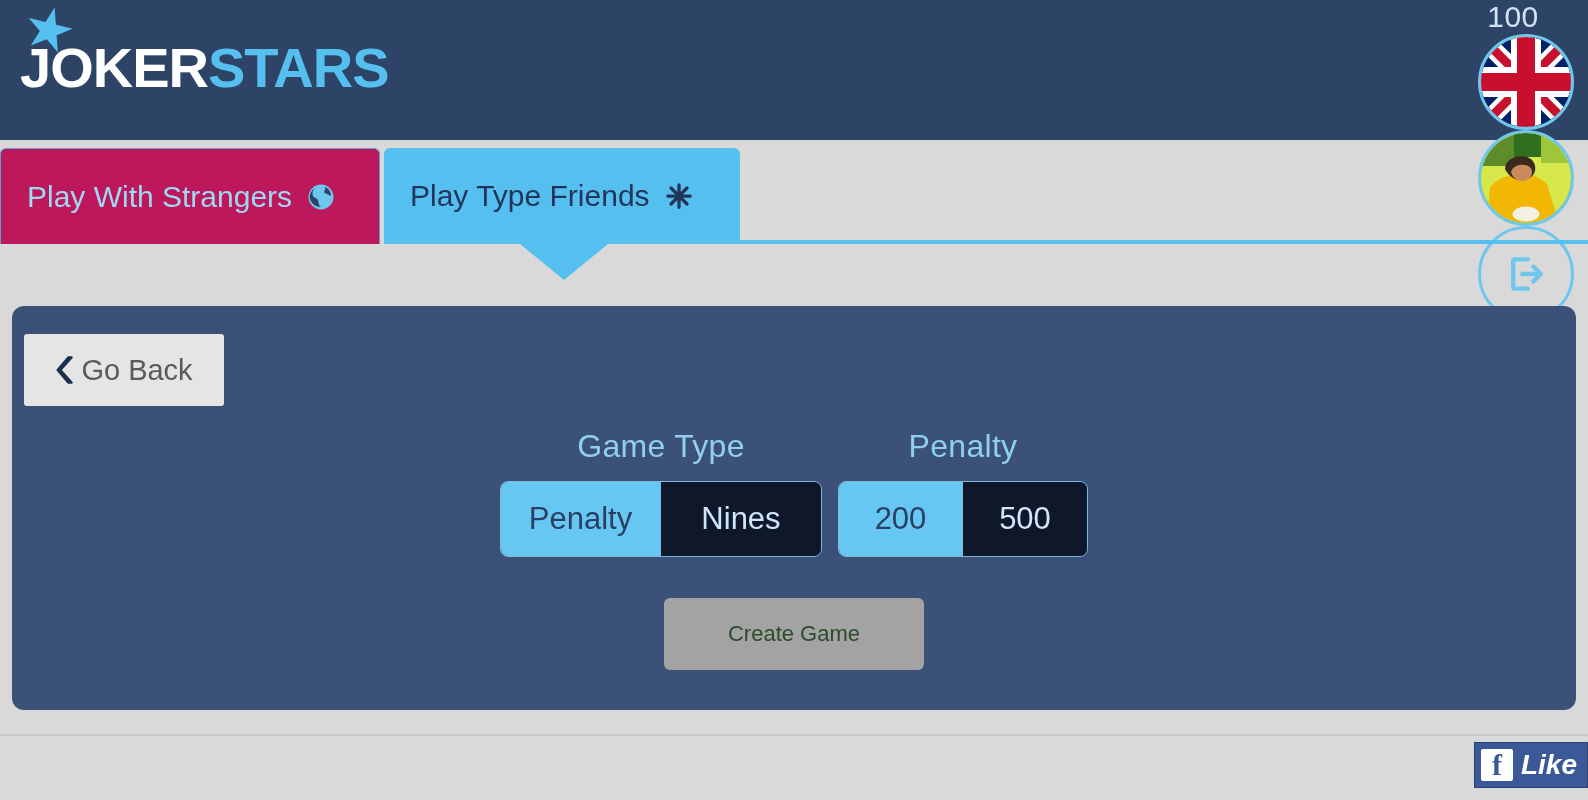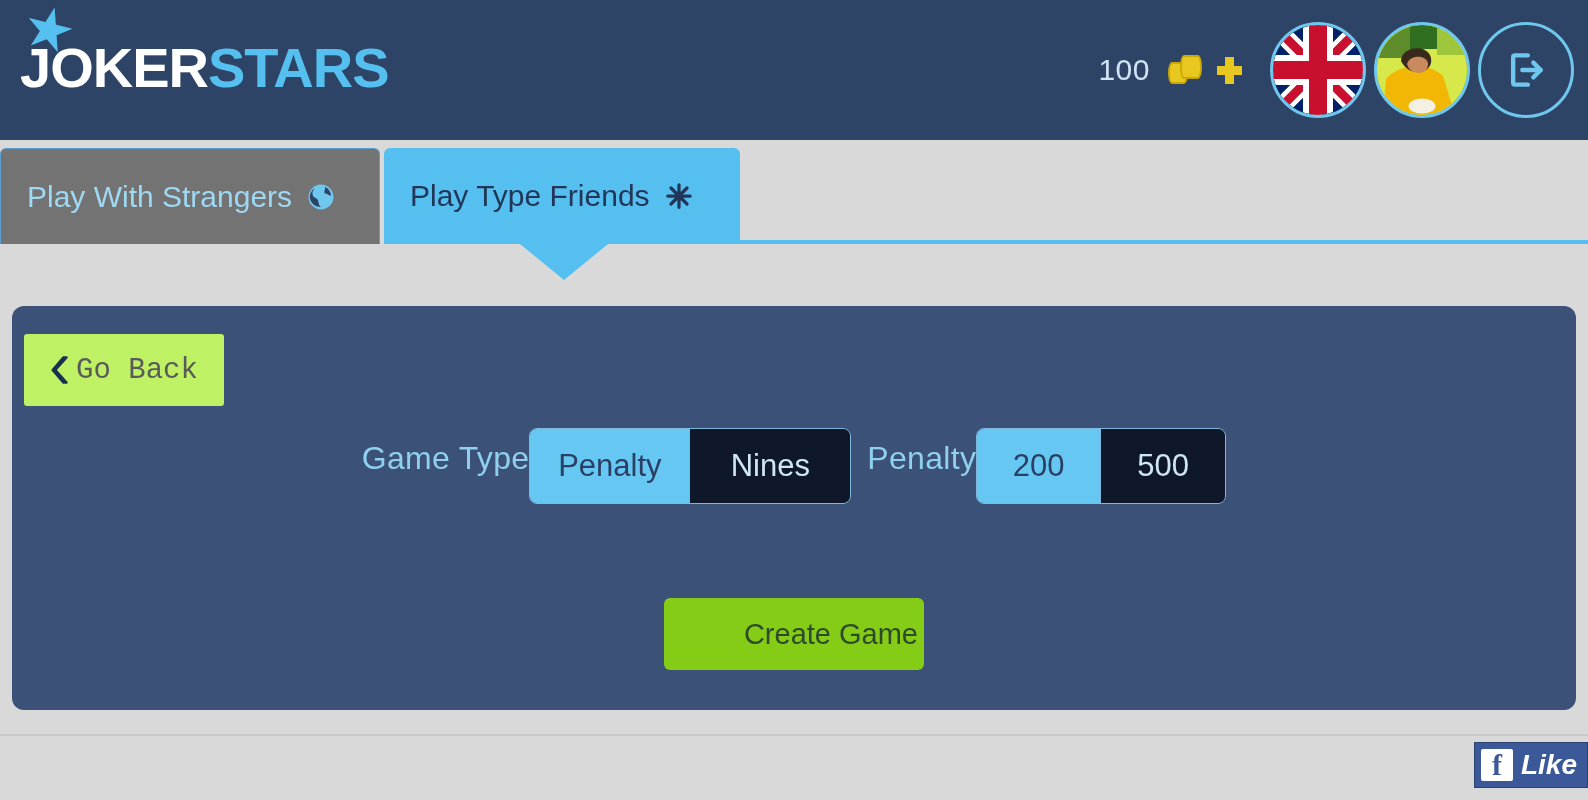--- a/index.html
+++ b/index.html
@@ -56,20 +56,21 @@
   }
 
   .header-right {
     position: absolute;
     right: 14px;
     top: 0;
     height: 140px;
     display: flex;
     align-items: center;
     gap: 0px;
+    flex-direction: column;
   }
   .coin-count {
     color: #cfe4f5;
     font-size: 30px;
     margin-right: 18px;
     letter-spacing: 0.5px;
   }
   .coin-icon {
     width: 40px; height: 34px;
     position: relative;
@@ -133,21 +134,21 @@
     align-items: center;
     padding: 0 26px;
     border-radius: 6px 6px 0 0;
     font-size: 30px;
     cursor: pointer;
     white-space: nowrap;
   }
   .tab-inactive {
     left: 0;
     width: 380px;
-    background: #737373;
+    background: #be185d;
     color: #9fd8f2;
     border: 1px solid #5b9fd0;
     border-bottom: none;
   }
   .tab-active {
     left: 384px;
     width: 356px;
     background: #55c0ef;
     color: #22365a;
     border-radius: 6px 6px 0 0;
@@ -186,29 +187,29 @@
     background: #3b5177;
     border-radius: 12px;
   }
 
   .go-back {
     position: absolute;
     left: 12px;
     top: 28px;
     width: 200px;
     height: 72px;
-    background: #bef264;
+    background: #e5e5e5;
     border: none;
     border-radius: 3px;
     display: flex;
     align-items: center;
     justify-content: center;
     gap: 4px;
     cursor: pointer;
-    font-family: Liberation Mono, monospace;
+    font-family: Liberation Sans, sans-serif;
   }
   .go-back-chevron {
     display: inline-flex;
     align-items: center;
     color: #1b2f4f;
   }
   .go-back-label {
     font-size: 29px;
     color: #5a5a5a;
   }
@@ -216,21 +217,21 @@
   .options-row {
     position: absolute;
     left: 0;
     top: 122px;
     width: 100%;
     display: flex;
     justify-content: center;
     align-items: flex-start;
     gap: 16px;
   }
-  .option-group { display: flex; flex-direction: row; align-items: center; }
+  .option-group { display: flex; flex-direction: column; align-items: center; }
   .option-label {
     color: #8fd0ee;
     font-size: 32px;
     margin-bottom: 16px;
     letter-spacing: 0.3px;
   }
   .segmented {
     display: flex;
     border: 1px solid #7fb8dd;
     border-radius: 8px;
@@ -254,28 +255,27 @@
     position: absolute;
     left: 0;
     top: 292px;
     width: 100%;
     display: flex;
     justify-content: center;
   }
   .create-btn {
     width: 260px;
     height: 72px;
-    background: #84cc16;
+    background: #a3a3a3;
     border: none;
     border-radius: 6px;
     color: #2d4a2d;
-    font-size: 29px;
+    font-size: 22px;
     font-family: "Liberation Sans", sans-serif;
     cursor: pointer;
-    text-align: right;
   }
 
   
   .bottom-divider {
     position: absolute;
     left: 0;
     top: 734px;
     width: 1588px;
     height: 2px;
     background: #c9c9c9;

